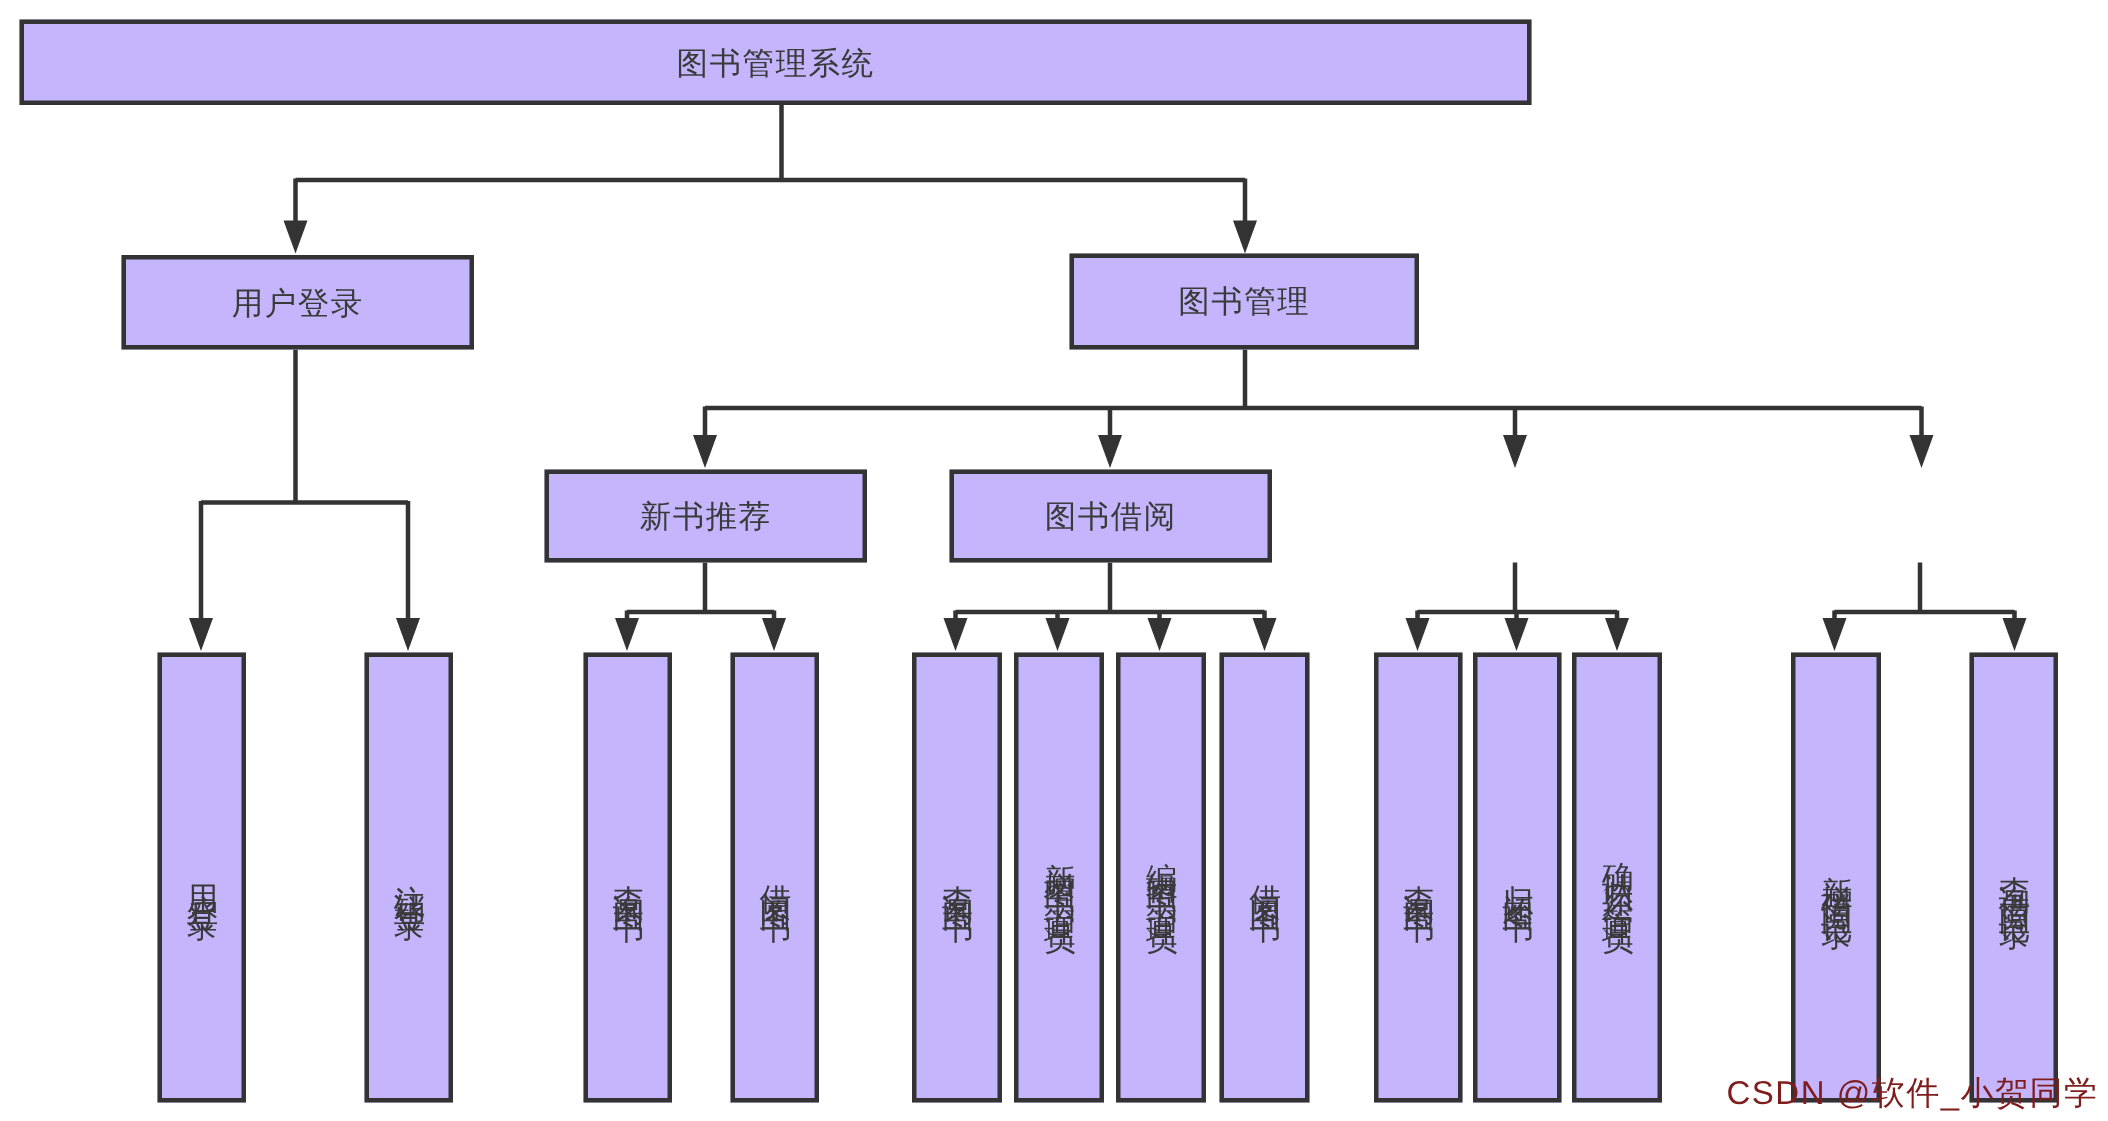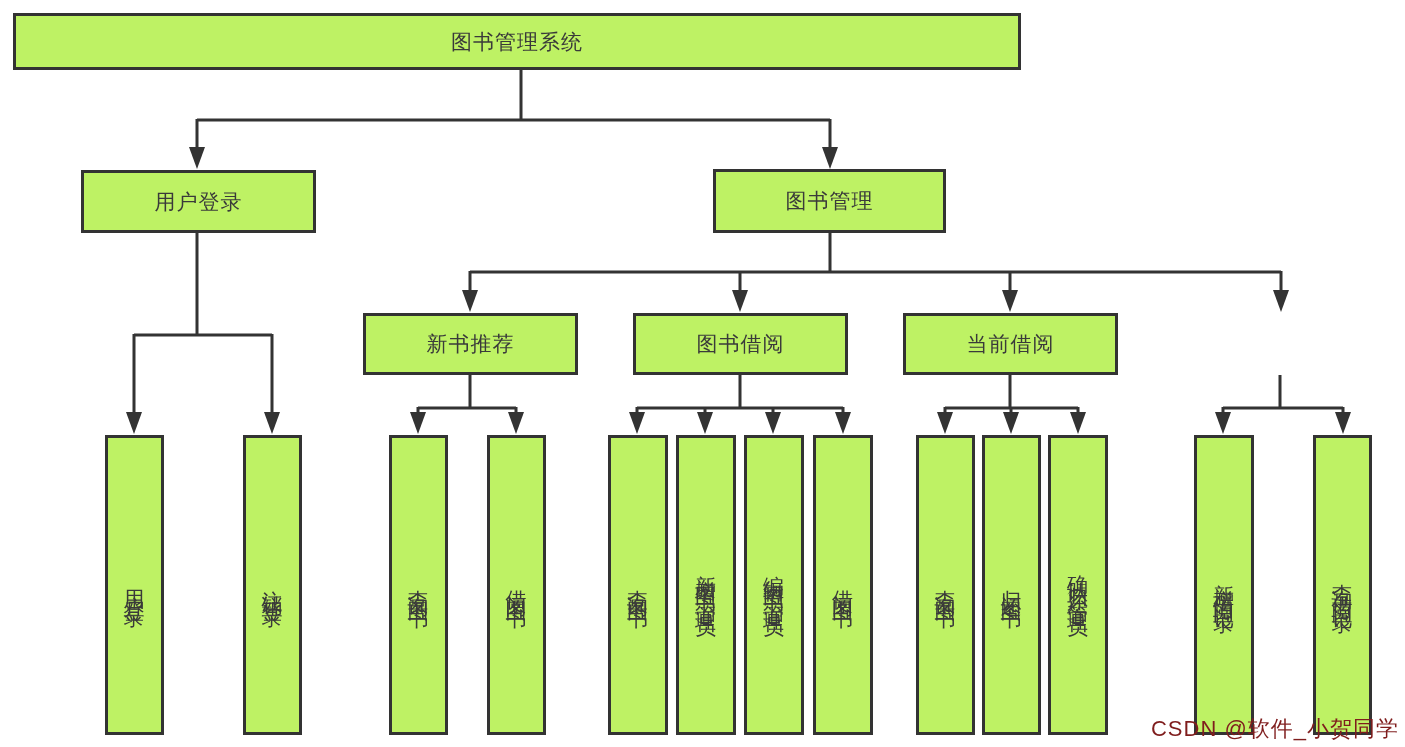--- a/index.html
+++ b/index.html
@@ -17,21 +17,21 @@
   }
   svg.connectors {
     position: absolute;
     left: 0; top: 0;
     z-index: 0;
   }
   .node {
     position: absolute;
     box-sizing: border-box;
     border: 3px solid #333333;
-    background: #bef264;
+    background: #c4b5fd;
     color: #3a3a3a;
     display: flex;
     align-items: center;
     justify-content: center;
     z-index: 1;
   }
   .h-node {
     font-size: 21px;
     letter-spacing: 1px;
   }
@@ -121,23 +121,20 @@
   <div class="node h-node" style="left:713px; top:169px; width:233px; height:64px;">
     <span>图书管理</span>
   </div>
 
   <div class="node h-node" style="left:633px; top:313px; width:215px; height:62px;">
     <span>图书借阅</span>
   </div>
   <div class="node h-node" style="left:363px; top:313px; width:215px; height:62px;">
     <span>新书推荐</span>
   </div>
-  <div class="node h-node" style="left:903px; top:313px; width:215px; height:62px;">
-    <span>当前借阅</span>
-  </div>
 
   <div class="node leaf-node" style="left:105px; top:435px; width:59px; height:300px;">
     <span>用户登录</span>
   </div>
   <div class="node leaf-node" style="left:243px; top:435px; width:59px; height:300px;">
     <span>注销登录</span>
   </div>
 
   <div class="node leaf-node" style="left:389px; top:435px; width:59px; height:300px;">
     <span>查询图书</span>

